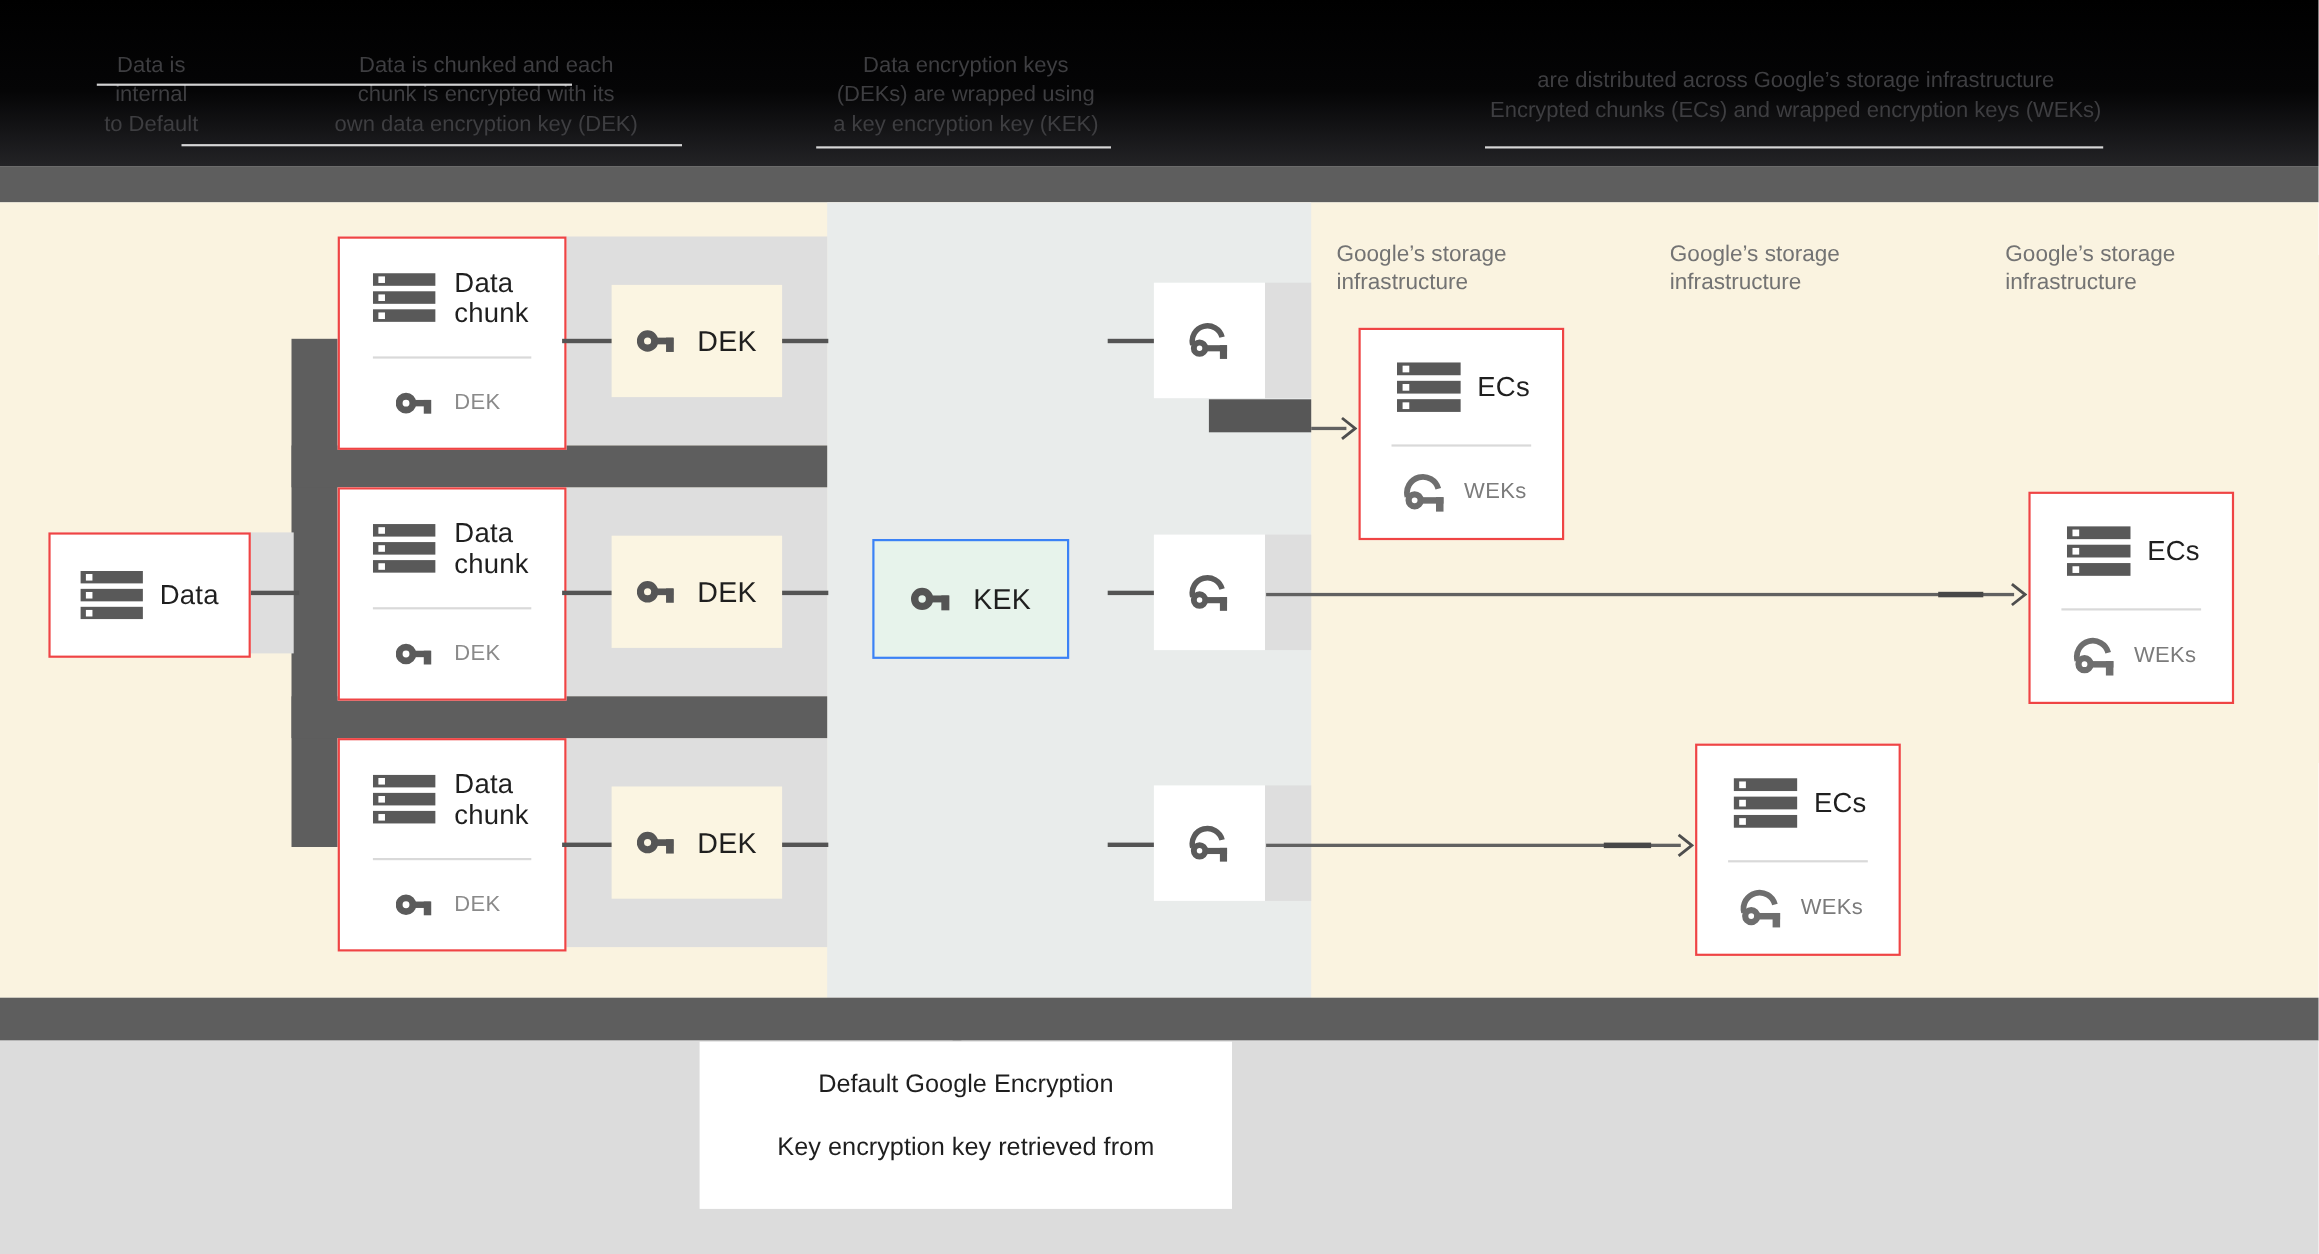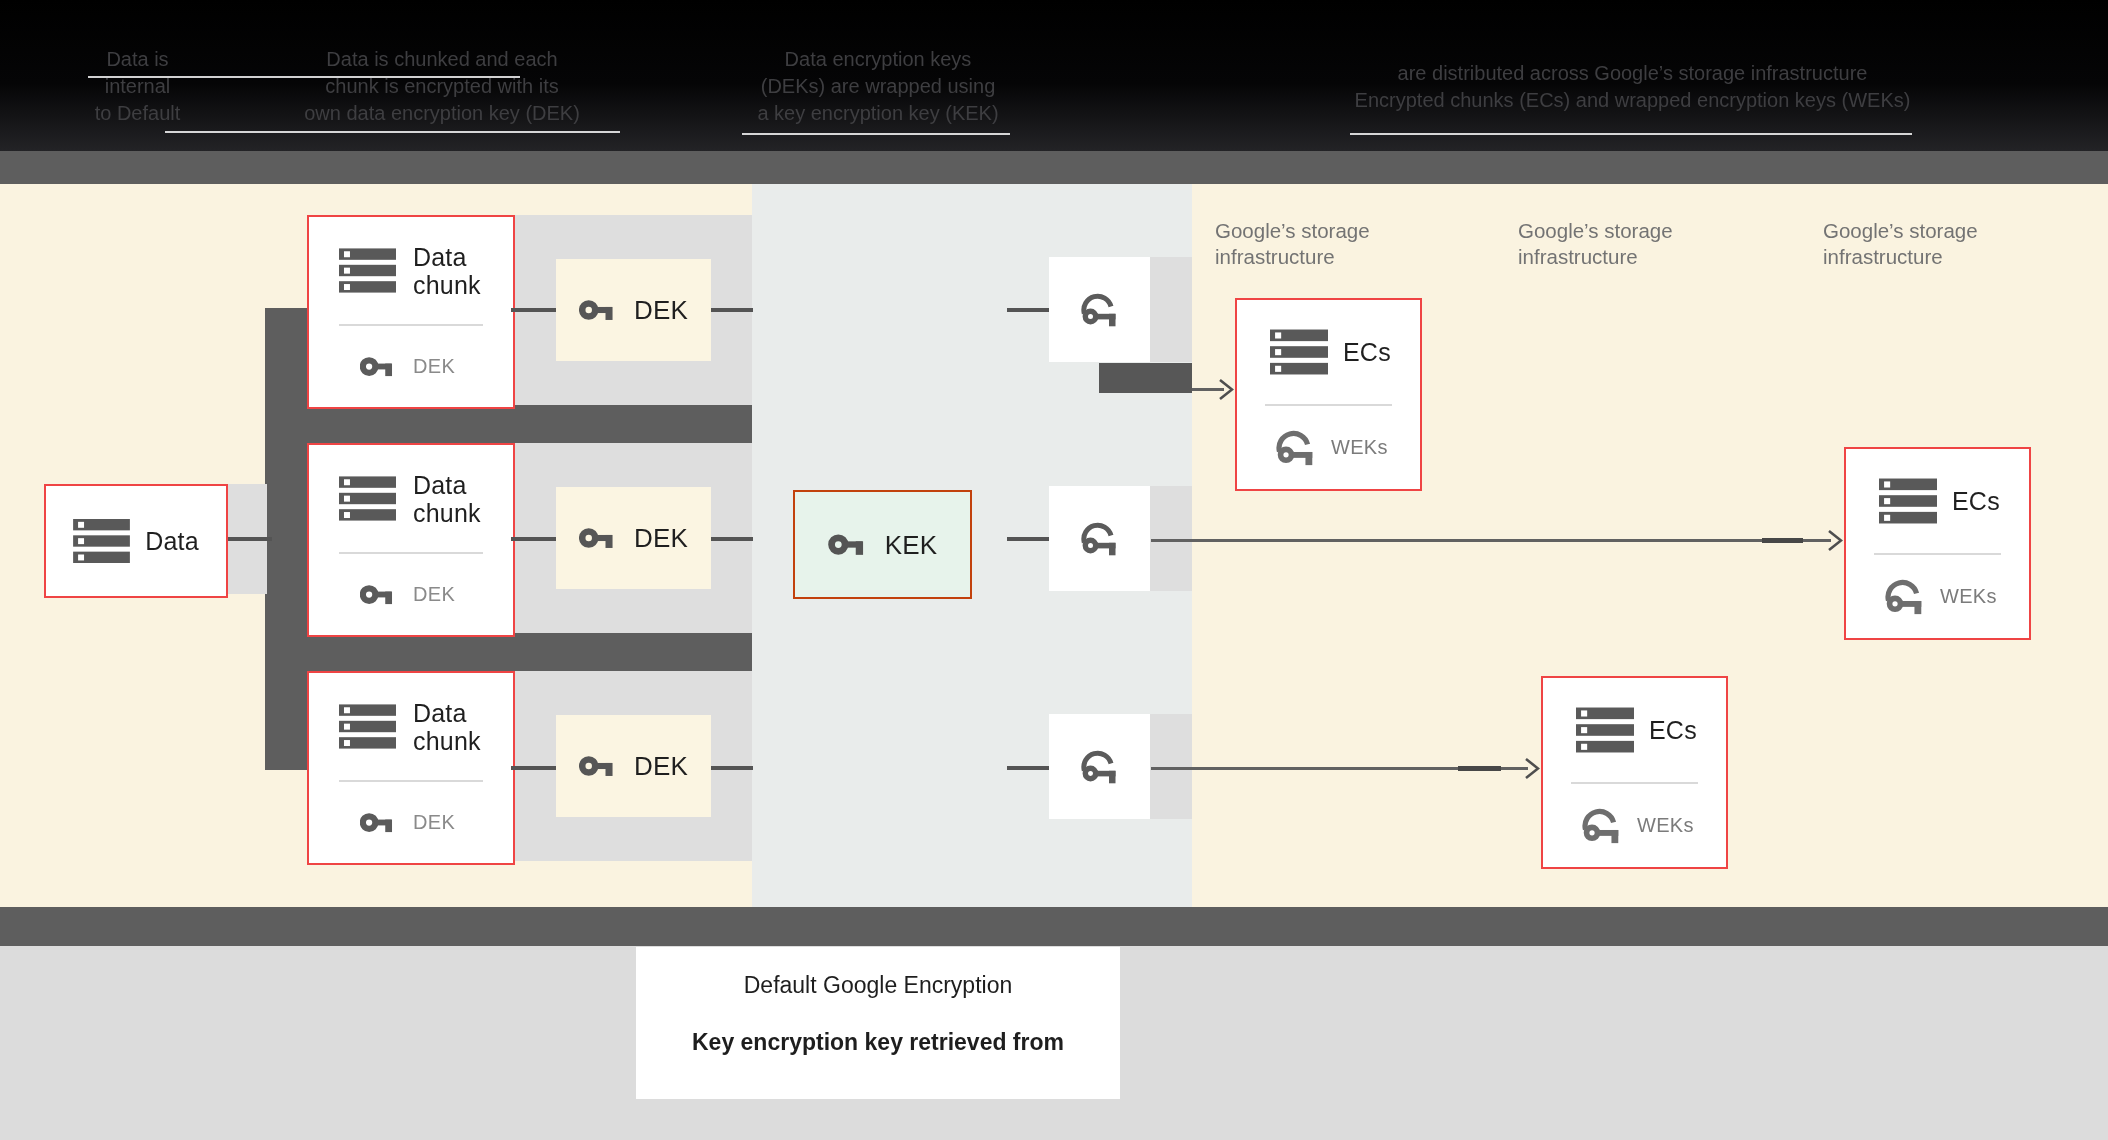--- a/index.html
+++ b/index.html
@@ -27,35 +27,35 @@
   
   .card{position:absolute;background:#fff;border:2px solid #ef4444;display:flex;flex-direction:column;}
   .card-top{height:105px;display:flex;align-items:center;padding-left:30px;gap:17px;}
   .card-top.tall{height:107px;}
   .card-div{height:2px;background:#d9d9d9;margin:0 30px;flex:none;}
   .card-bot{flex:1;display:flex;align-items:center;padding-left:51px;gap:15px;}
   .big-label{font-size:25px;color:#1f1f1f;letter-spacing:.2px;line-height:28px;}
   .sub-label{font-size:20px;color:#8a8a8a;letter-spacing:.3px;}
   .plain-box{position:absolute;display:flex;align-items:center;justify-content:center;gap:15px;}
   .dek-box{background:#fbf5e2;}
-  .kek-box{background:#e7f3eb;border:2px solid #c2410c;}
+  .kek-box{background:#e7f3eb;border:2px solid #3b82f6;}
   .keywrap-box{background:#fff;}
   .storage-label{position:absolute;color:#737373;font-size:20.5px;line-height:26px;}
   .storage-label span{display:block;}
 
   
   .aline{position:absolute;height:3px;background:#616161;}
   .aseg{position:absolute;height:5px;background:#474747;}
 
   
   .footer{position:absolute;left:0;top:946px;width:2108px;height:194px;background:#dcdcdc;}
   .legend{position:absolute;left:636px;top:1px;width:484px;height:152px;background:#fff;
           text-align:center;color:#1e1e1e;}
   .legend .t{margin-top:25px;font-size:23px;font-weight:normal;}
-  .legend .l1{margin-top:30px;font-size:23px;font-weight:bold;}
+  .legend .l1{margin-top:30px;font-size:23px;}
   .legend .l2{margin-top:3px;font-size:23px;font-weight:bold;}
 </style>
 </head>
 <body>
 
 <div class="canvas">
 
   <header class="hdr">
     <div class="step" style="left:60px;width:155px;">
       <span>Data is</span>

